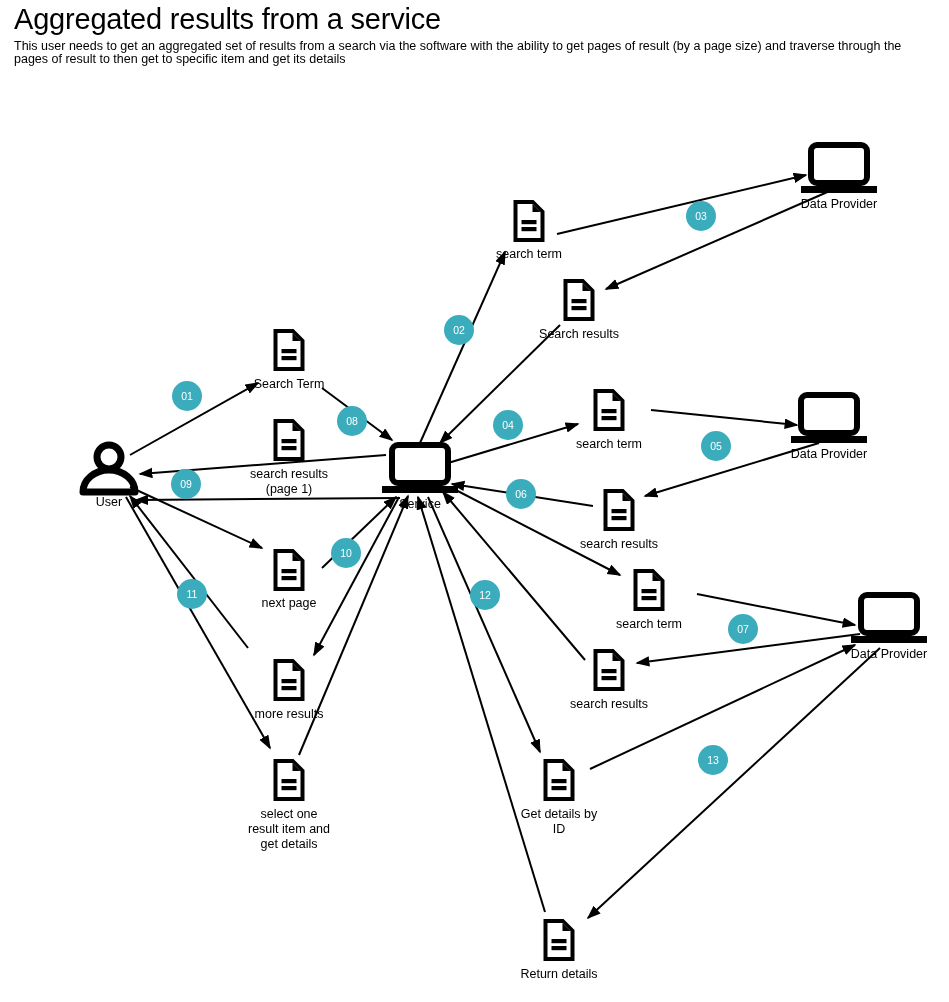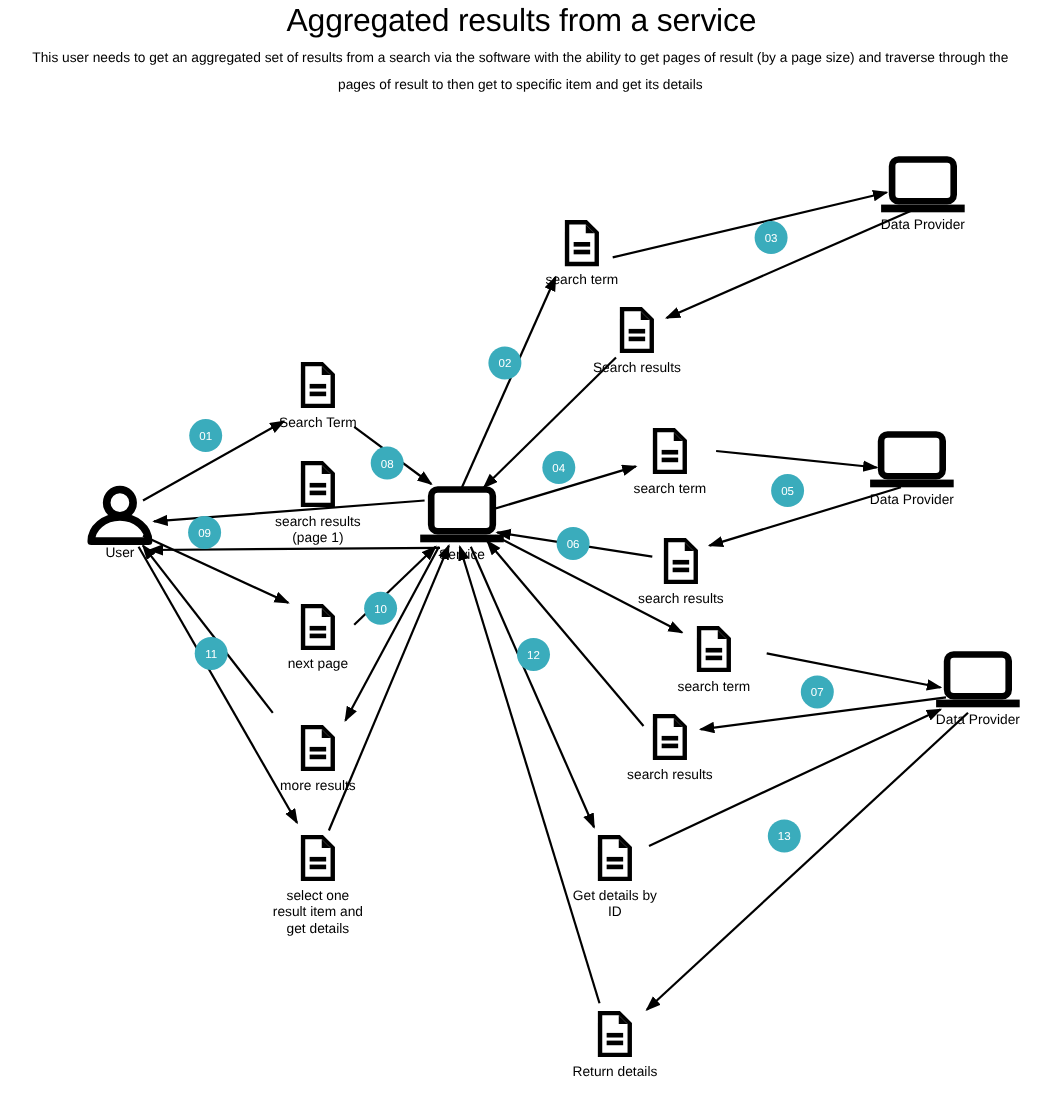--- a/index.html
+++ b/index.html
@@ -19,34 +19,33 @@
   #page {
     position: relative;
     width: 949px;
     height: 1002px;
   }
   .header {
     position: absolute;
     left: 14px;
     top: 2px;
     width: 920px;
-    text-align: center;
   }
   .page-title {
     font-size: 29px;
     font-weight: 400;
     line-height: 34px;
     letter-spacing: -0.2px;
     margin: 0;
     color: #000;
     white-space: nowrap;
   }
   .page-subtitle {
     font-size: 12.5px;
-    line-height: 25px;
+    line-height: 13px;
     margin: 4px 0 0 0;
     color: #000;
     max-width: 918px;
   }
   svg#canvas {
     position: absolute;
     left: 0;
     top: 0;
     width: 949px;
     height: 1002px;

